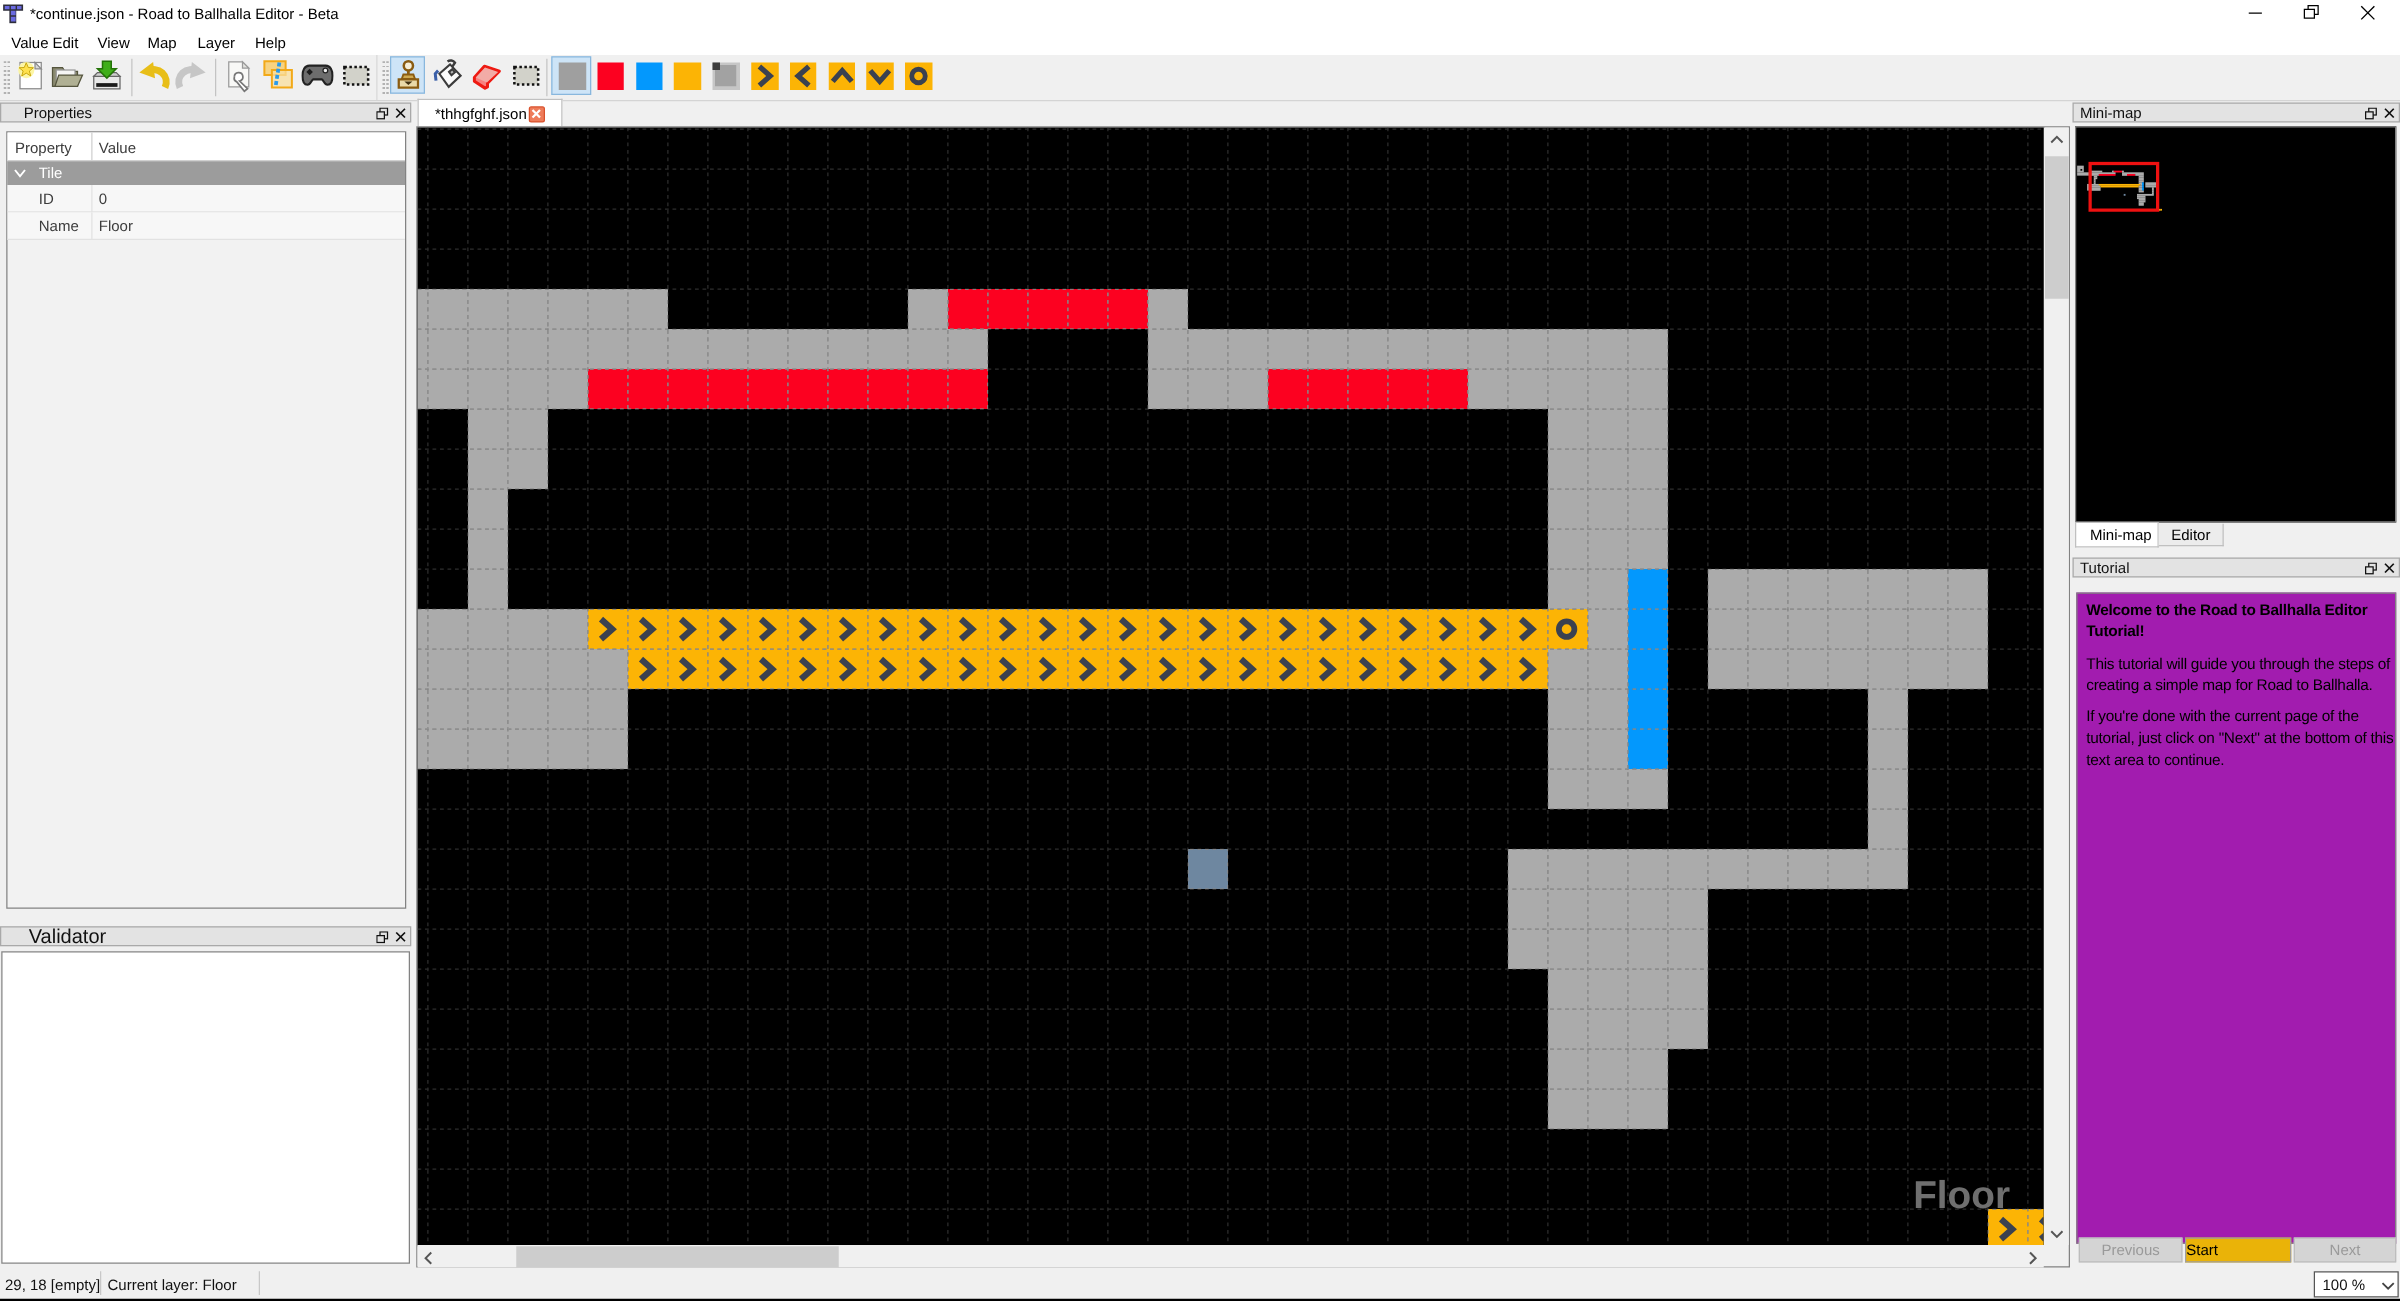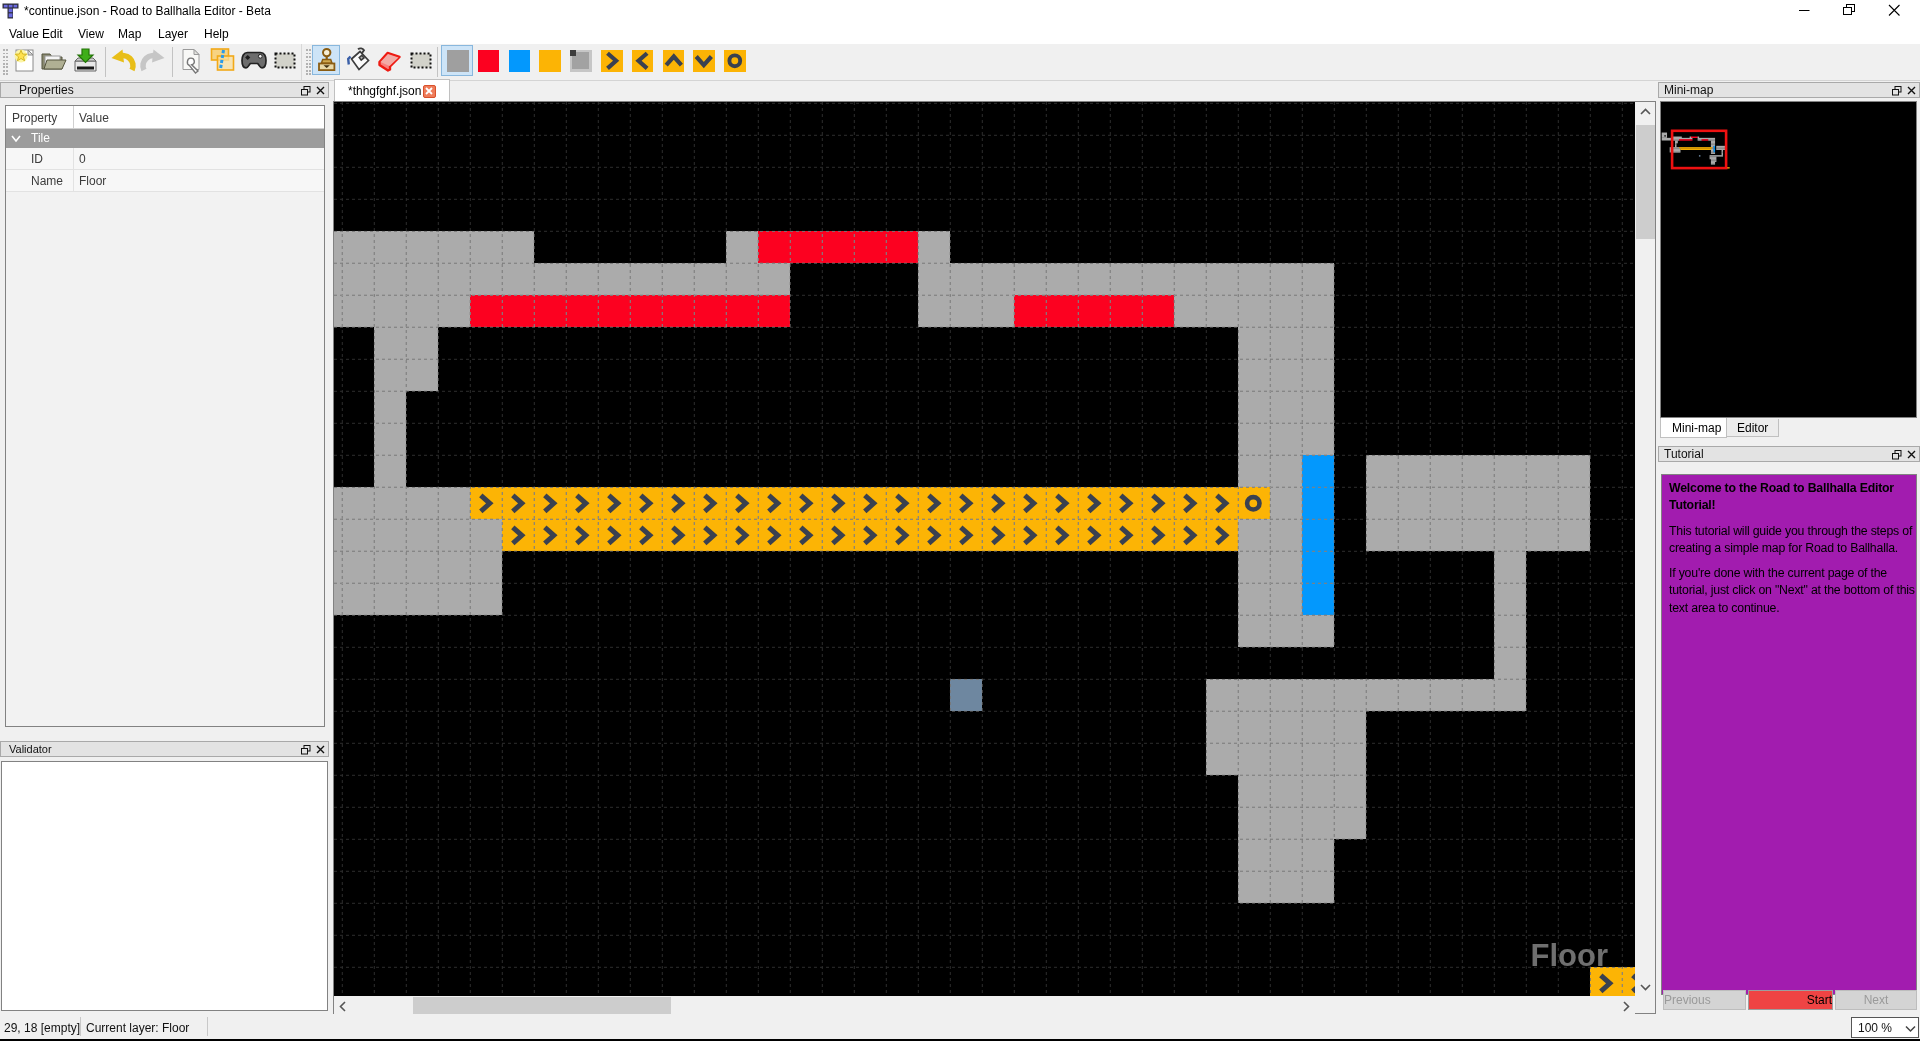--- a/index.html
+++ b/index.html
@@ -199,21 +199,21 @@
 <div class="abs" style="left:67px;top:0;width:1px;height:22px;background:#e2e2e2"></div>
     </div>
 
 <div class="abs" style="left:0;top:64px;width:318px;height:22px;background:#f7f7f7;border-bottom:1px solid #e2e2e2">
 <span class="abs" style="left:25px;top:4px">Name</span>
       <span class="abs" style="left:73px;top:4px">Floor</span>
 <div class="abs" style="left:67px;top:0;width:1px;height:22px;background:#e2e2e2"></div>
     </div>
 </div>
 
-<div style="position:absolute;left:0px;top:741px;width:329px;height:16px;background:#e3e3e3;border:1px solid #a9a9a9;font-size:11px;color:#111;line-height:15px;padding-left:8px;box-sizing:border-box">Validator
+<div style="position:absolute;left:0px;top:741px;width:329px;height:16px;background:#e3e3e3;border:1px solid #a9a9a9;font-size:16px;color:#111;line-height:15px;padding-left:22px;box-sizing:border-box">Validator
 <svg style="position:absolute;right:16px;top:3px" width="11" height="10">
       <rect x="3" y="0.5" width="6" height="5.5" fill="none" stroke="#111"></rect>
       <rect x="0.5" y="3.5" width="6" height="5.5" fill="#e3e3e3" stroke="#111"></rect>
     </svg>
 <svg style="position:absolute;right:3px;top:3px" width="9" height="9">
       <path d="M1,1 L8,8 M8,1 L1,8" stroke="#111" stroke-width="1.4"></path>
     </svg>
 </div>
 
 <div class="abs" style="left:1px;top:761px;width:327px;height:250px;background:#fff;border:1px solid #828282"></div>
@@ -890,22 +890,22 @@
 </div>
 
 <div class="abs" style="left:1661px;top:474px;width:256px;height:521px;background:#a21caf;border:1px solid #828282;font-size:12.3px;color:#000;line-height:17.3px">
 <div style="padding:5px 0 0 7px;white-space:nowrap;letter-spacing:-0.2px">
 <b>Welcome to the Road to Ballhalla Editor<br>Tutorial!</b>
 <p style="margin-top:8px">This tutorial will guide you through the steps of<br>creating a simple map for Road to Ballhalla.</p>
 <p style="margin-top:8px">If you're done with the current page of the<br>tutorial, just click on "Next" at the bottom of this<br>text area to continue.</p>
 </div>
   </div>
 
-<div class="abs" style="left:1663px;top:990px;width:83px;height:20px;background:#d4d4d4;border:1px solid #bdbdbd;font-size:12px;color:#9a9a9a;line-height:19px">Previous</div>
-<div class="abs" style="left:1748px;top:990px;width:85px;height:20px;background:#ef4444;border:1px solid #9e9e9e;font-size:12px;color:#000;text-align:right;line-height:19px">Start</div>
+<div class="abs" style="left:1663px;top:990px;width:83px;height:20px;background:#d4d4d4;border:1px solid #bdbdbd;font-size:12px;color:#9a9a9a;text-align:center;line-height:19px">Previous</div>
+<div class="abs" style="left:1748px;top:990px;width:85px;height:20px;background:#eab308;border:1px solid #9e9e9e;font-size:12px;color:#000;text-align:left;line-height:19px">Start</div>
 <div class="abs" style="left:1835px;top:990px;width:82px;height:20px;background:#d4d4d4;border:1px solid #bdbdbd;font-size:12px;color:#9a9a9a;text-align:center;line-height:19px">Next</div>
 
 <div class="abs" style="left:0;top:1015px;width:1920px;height:24px;background:#f0f0f0;font-size:12px;color:#111">
 <span class="abs" style="left:4px;top:6px">29, 18 [empty]</span>
 <div class="abs" style="left:80px;top:2px;width:1px;height:19px;background:#c8c8c8"></div>
 <span class="abs" style="left:86px;top:6px">Current layer: Floor</span>
 <div class="abs" style="left:207px;top:2px;width:1px;height:19px;background:#c8c8c8"></div>
 
 <div class="abs" style="left:1851px;top:2px;width:68px;height:21px;background:#fff;border:1px solid #555">
 <span class="abs" style="left:6px;top:3px">100 %</span>

